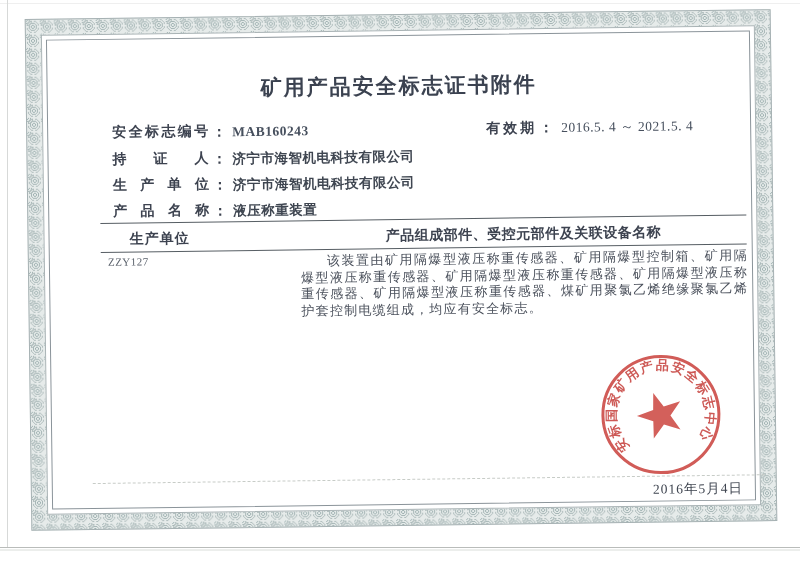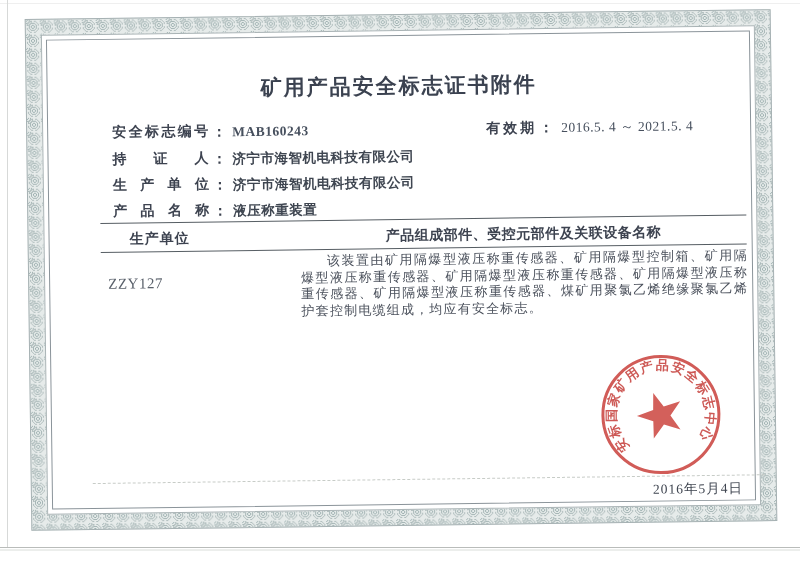--- a/index.html
+++ b/index.html
@@ -52,21 +52,21 @@
 
   .validity{position:absolute;left:438px;top:84px;white-space:nowrap;}
   .v-label{font-size:14px;font-weight:bold;color:#3d4350;letter-spacing:3px;}
   .v-colon{font-size:14px;font-weight:bold;color:#3d4350;margin:0 8px 0 2px;}
   .v-value{font-family:"Liberation Serif",serif;font-size:13.5px;color:#47505e;letter-spacing:0.5px;}
 
   .table-rule1{position:absolute;left:51px;top:183px;width:646px;height:0;border-top:1.4px solid #565d63;}
   .table-rule2{position:absolute;left:51px;top:212px;width:646px;height:0;border-top:1px solid #565d63;}
   .th-model{position:absolute;left:80px;top:191px;font-size:14px;font-weight:bold;color:#3d4350;letter-spacing:1px;}
   .th-components{position:absolute;left:251px;top:191px;width:446px;text-align:center;font-size:14px;font-weight:bold;color:#3d4350;letter-spacing:0.5px;}
-  .td-model{position:absolute;left:58px;top:236px;font-family:"Liberation Serif",serif;font-size:15px;color:#5a616b;letter-spacing:0.5px;}
+  .td-model{position:absolute;left:58px;top:216px;font-family:"Liberation Serif",serif;font-size:11px;color:#5a616b;letter-spacing:0.5px;}
   .td-desc{
     position:absolute;left:251px;top:216px;width:447px;
     font-size:13px;line-height:16.6px;letter-spacing:1.2px;color:#4b515c;
     text-indent:2em;text-align:justify;
   }
 
   .dashed-line{position:absolute;left:40px;top:443px;width:672px;height:0;border-top:1px dashed #c7ccc7;}
 
   .issue-date{
     position:absolute;right:12px;top:448px;

